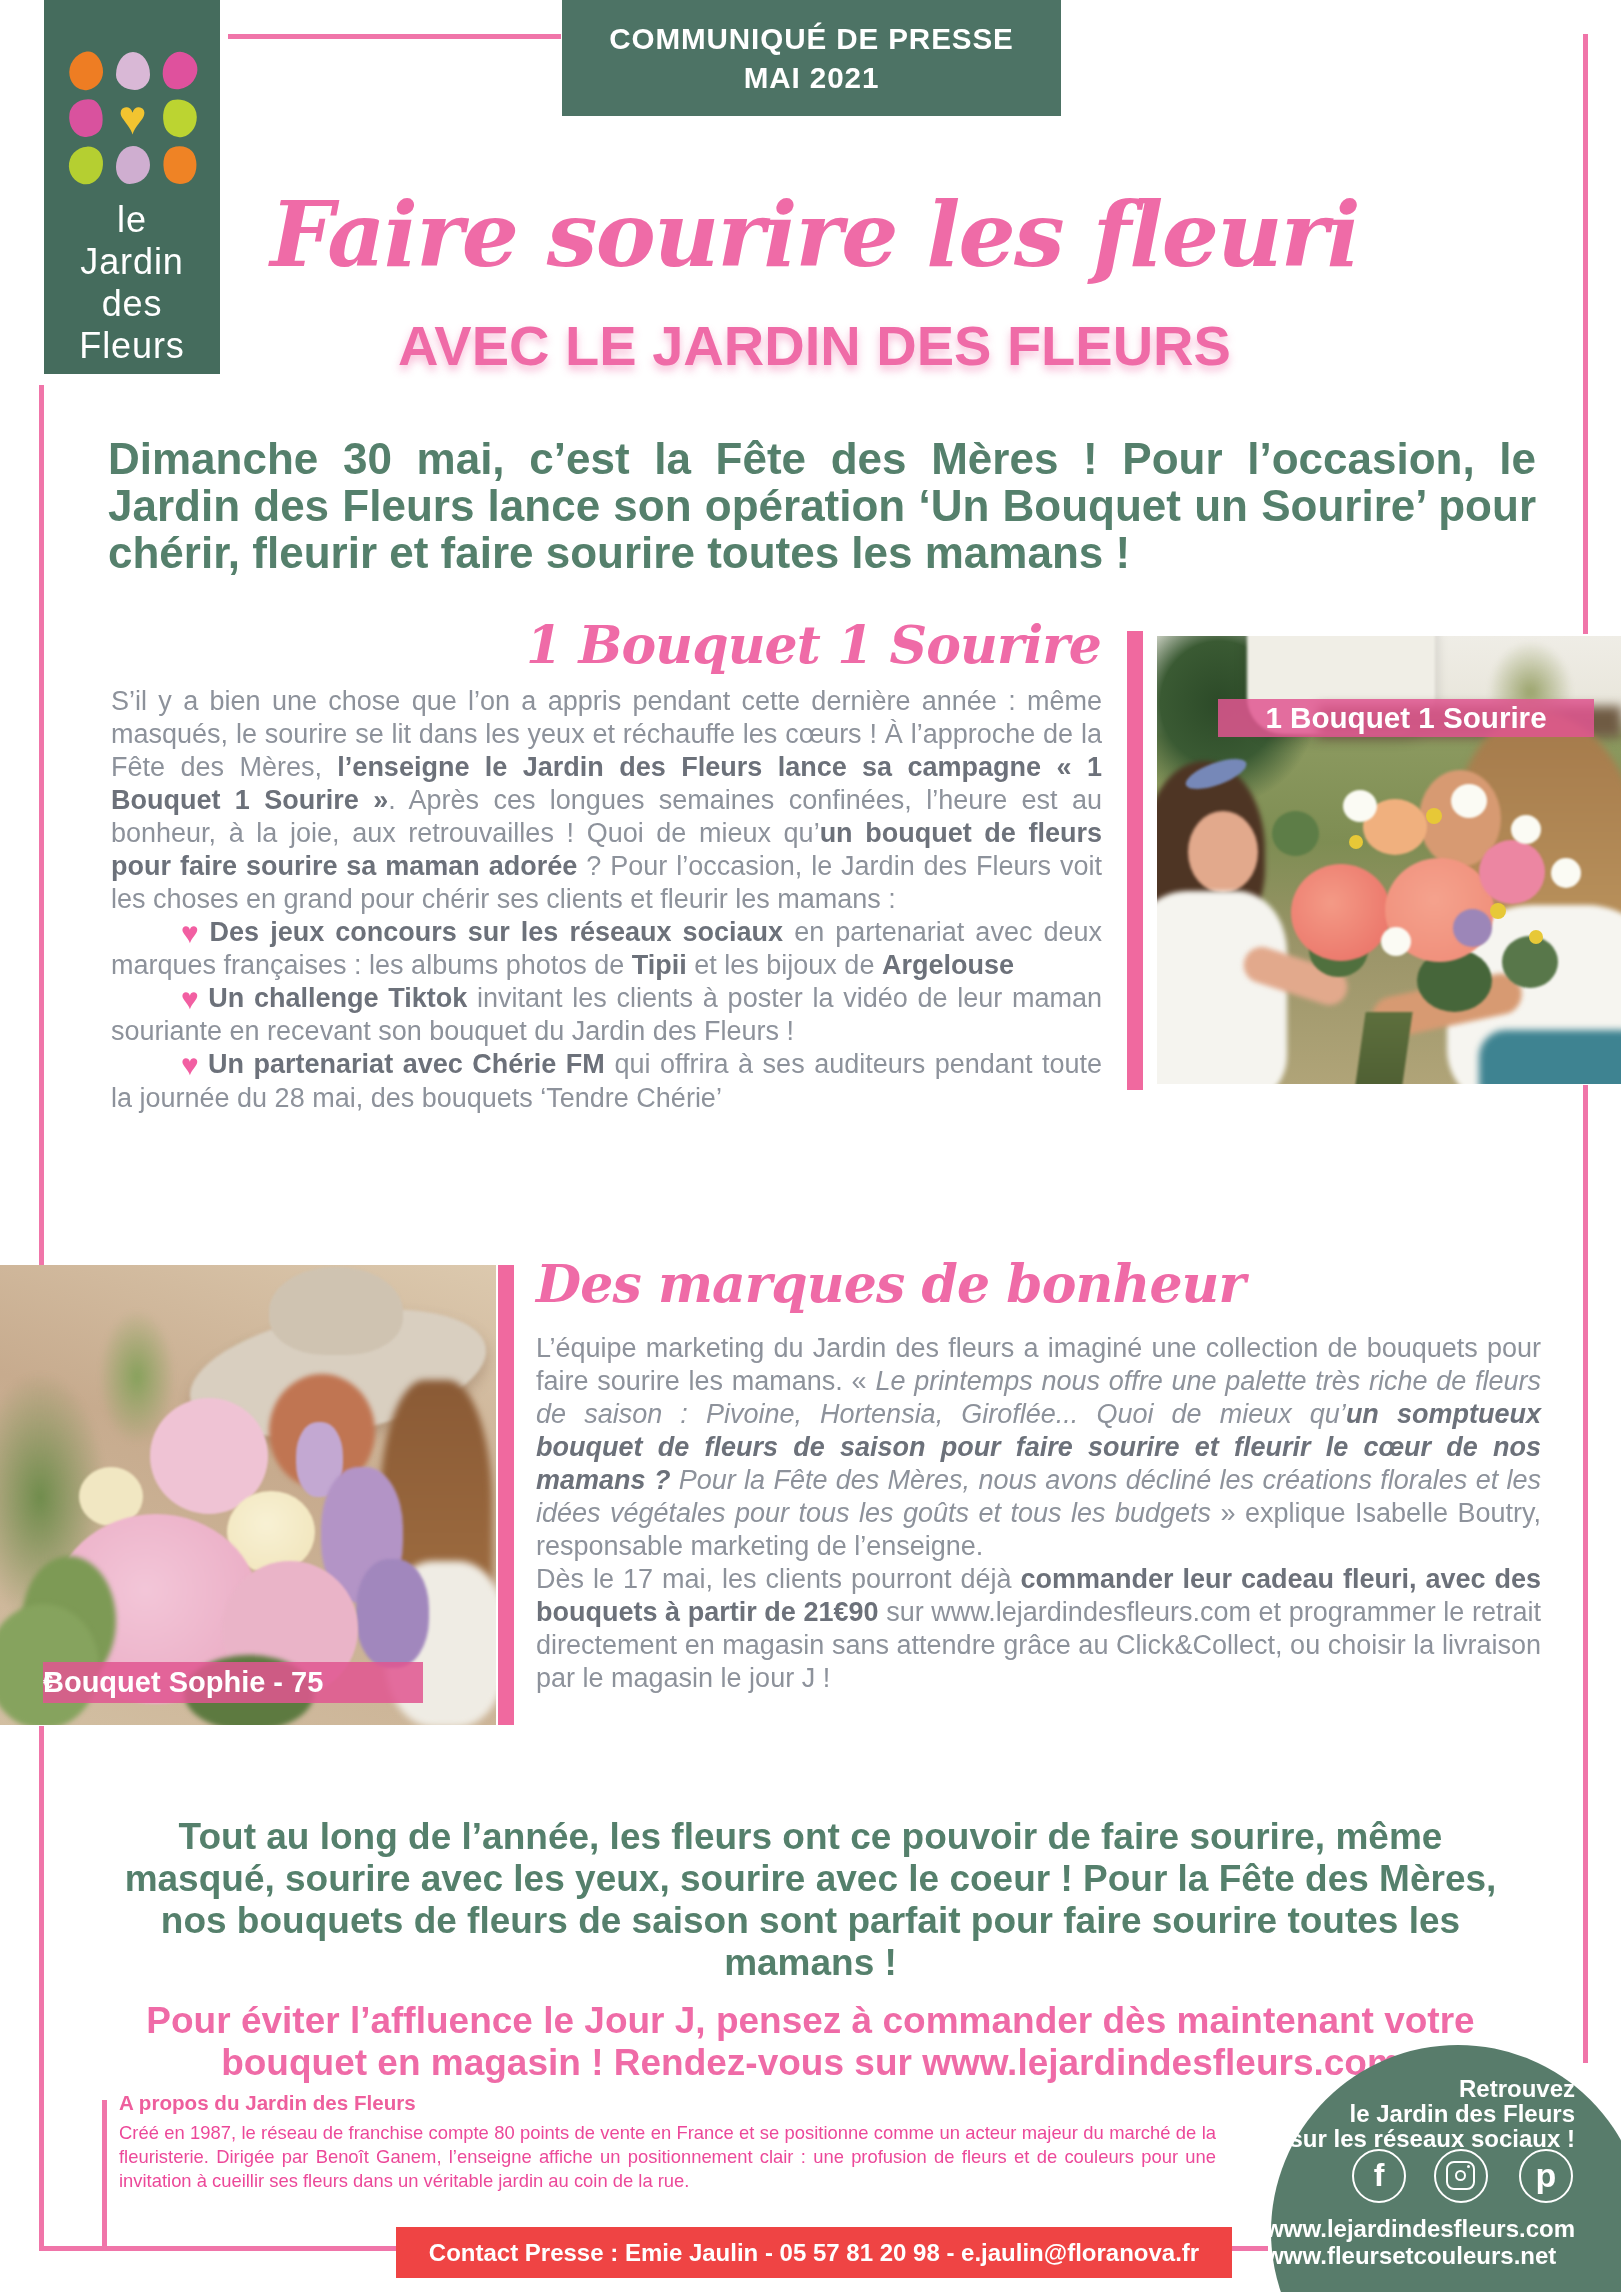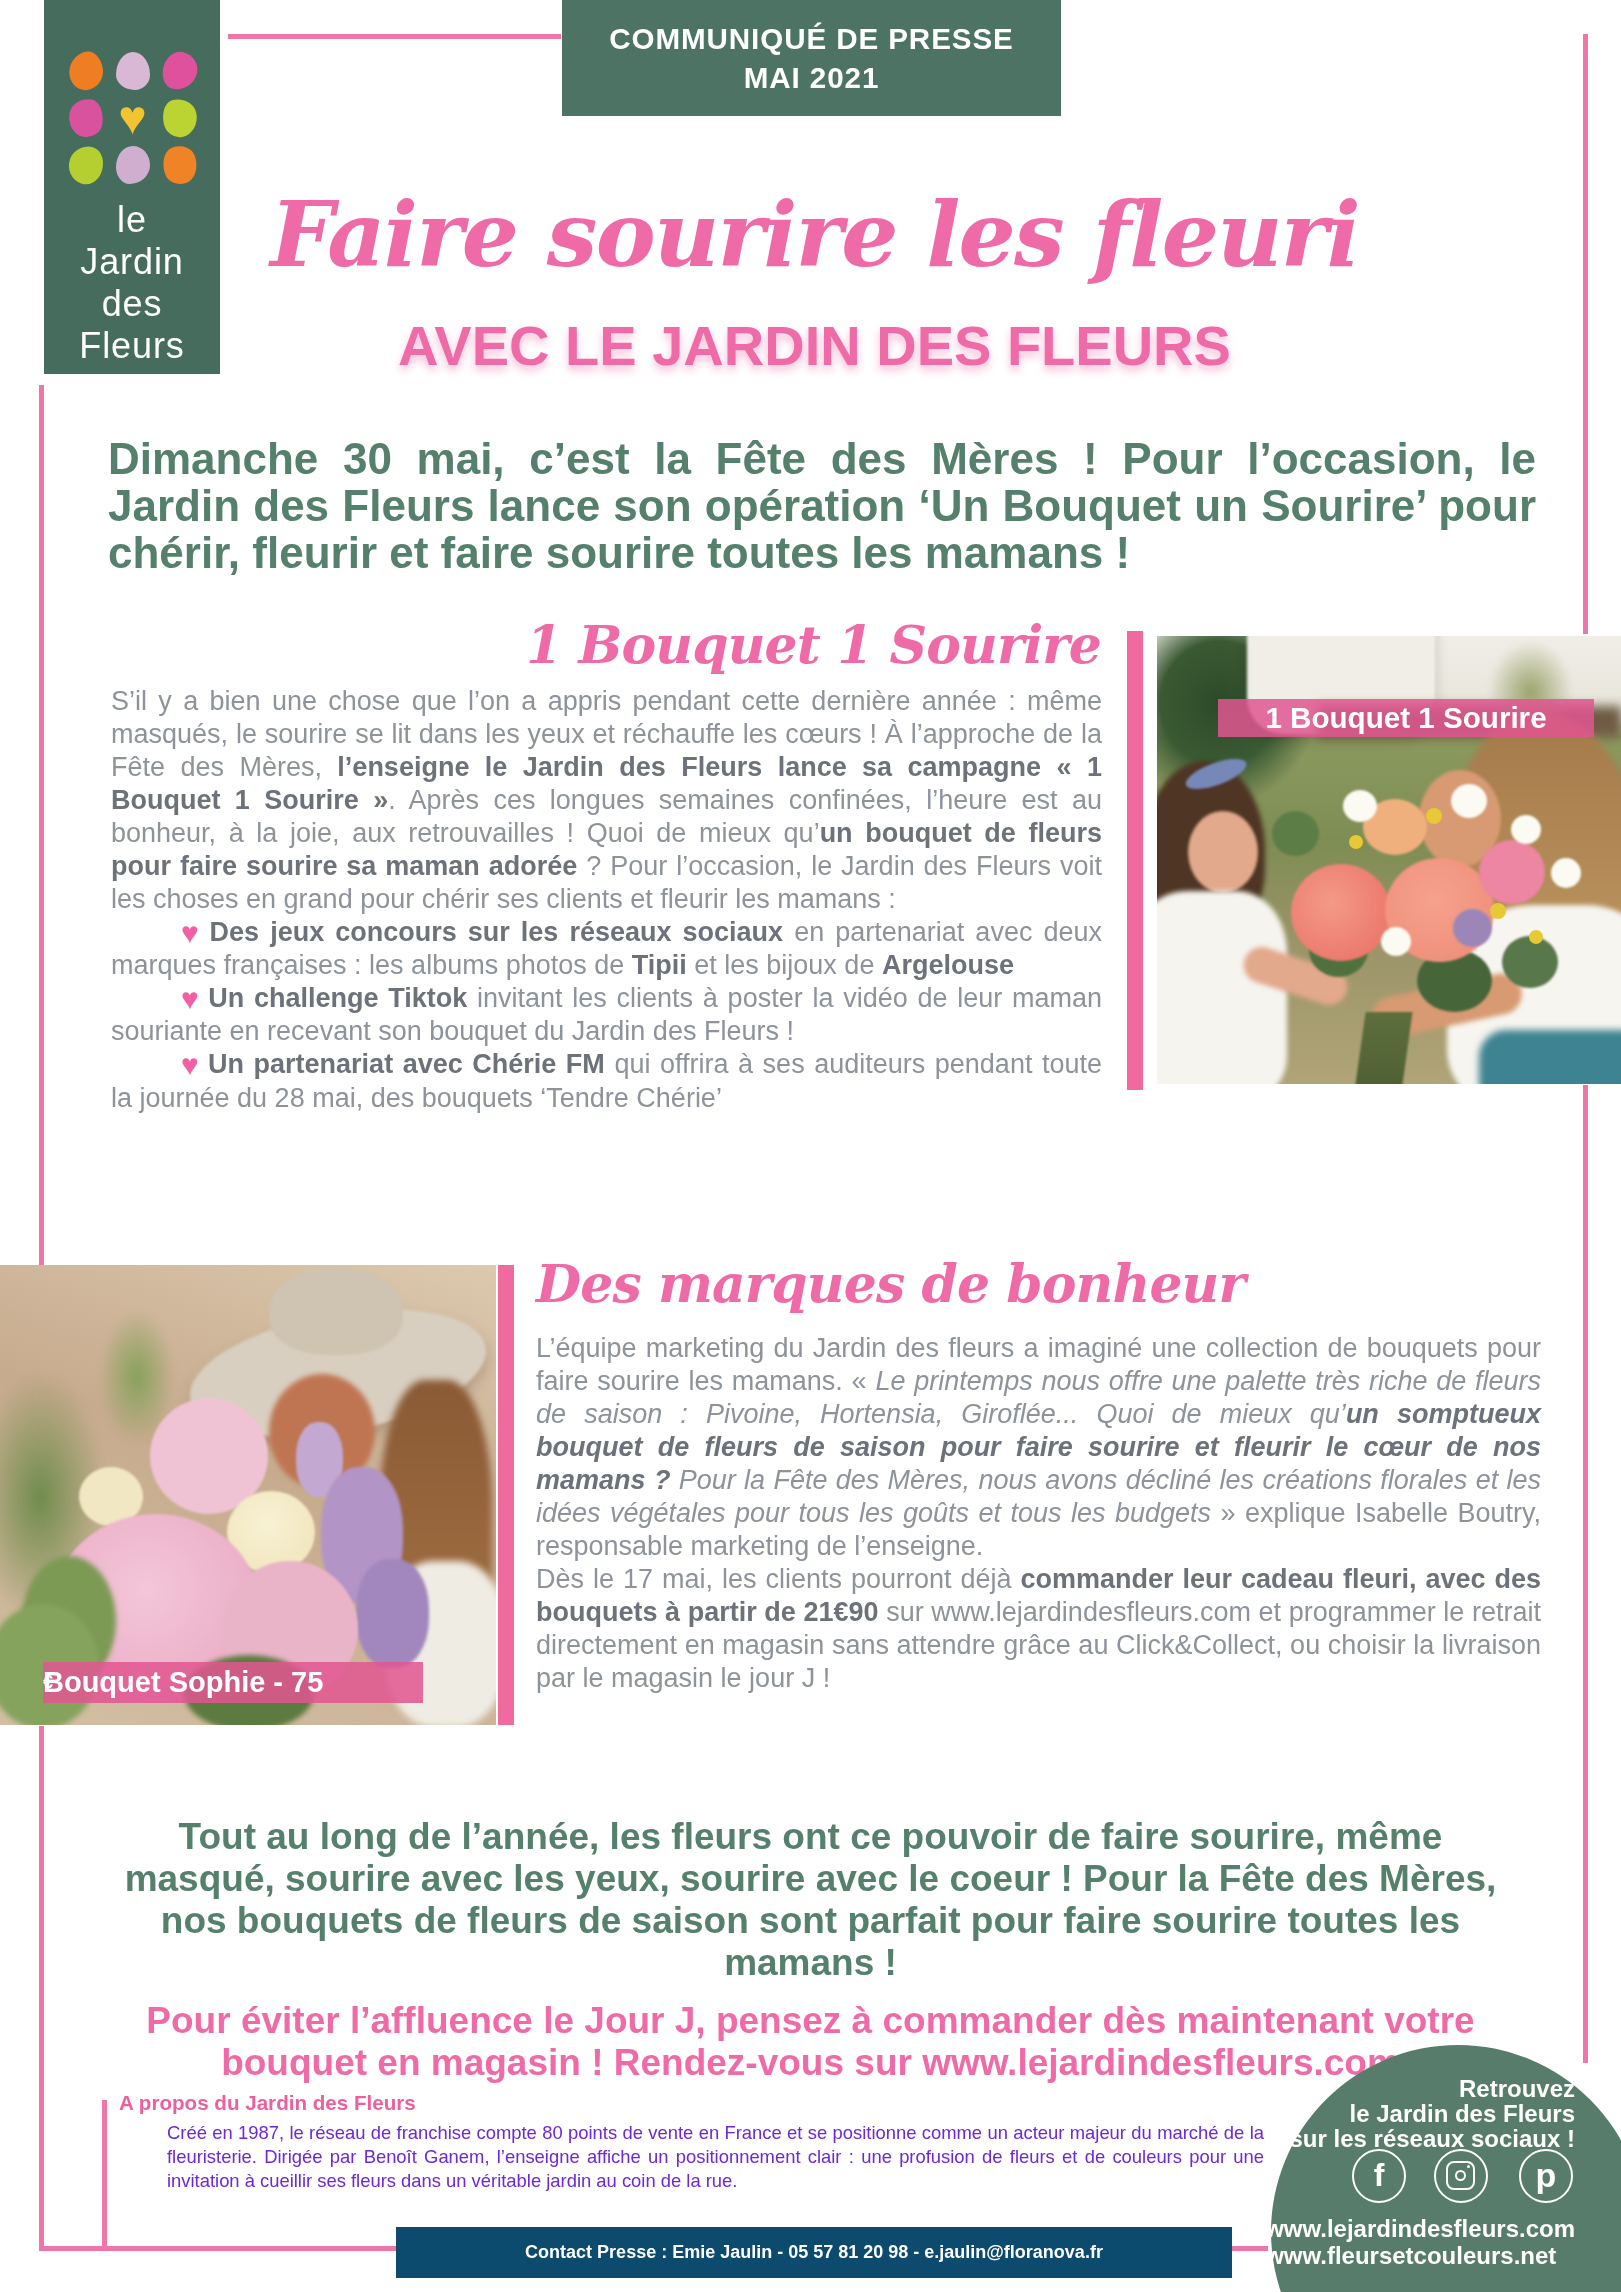--- a/index.html
+++ b/index.html
@@ -85,26 +85,26 @@
   .col2{position:absolute;left:536px;top:1332px;width:1005px;}
 
   
   .close-green{position:absolute;left:121px;top:1816px;width:1379px;text-align:center;
                color:#55806c;font-weight:bold;font-size:37px;line-height:42px;}
   .close-pink{position:absolute;left:121px;top:2000px;width:1379px;text-align:center;
               color:#ef6ba7;font-weight:bold;font-size:37px;line-height:42px;}
 
   
   .about-h{position:absolute;left:119px;top:2091px;color:#ee5f9d;font-weight:bold;font-size:20.6px;}
-  .about-p{position:absolute;left:119px;top:2121px;width:1097px;color:#6d28d9;
-           font-size:18.4px;line-height:24px;text-align:justify;margin-left:48px;}
-
-  
-  .contact{position:absolute;left:396px;top:2227px;width:836px;height:51px;background:#0c4a6e;
-           color:#fff;font-weight:bold;font-size:18px;line-height:51px;text-align:center;z-index:4;}
+  .about-p{position:absolute;left:119px;top:2121px;width:1097px;color:#ec4899;
+           font-size:18.4px;line-height:24px;text-align:justify;}
+
+  
+  .contact{position:absolute;left:396px;top:2227px;width:836px;height:51px;background:#ef4444;
+           color:#fff;font-weight:bold;font-size:24px;line-height:51px;text-align:center;z-index:4;}
 
   
   .soc-circle{position:absolute;left:1271px;top:2045px;width:374px;height:374px;border-radius:50%;
               background:#587c6b;z-index:3;}
   .soc-lines{position:absolute;right:70px;top:31px;text-align:right;color:#fff;
              font-size:24px;line-height:25px;font-weight:bold;}
   .soc-icons{position:absolute;top:104px;left:0;width:100%;height:56px;}
   .sicon{position:absolute;width:50px;height:50px;border:2.7px solid #fff;border-radius:50%;
          color:#fff;text-align:center;font-weight:bold;font-size:32px;line-height:48px;}
   .si-f{left:81px;}

